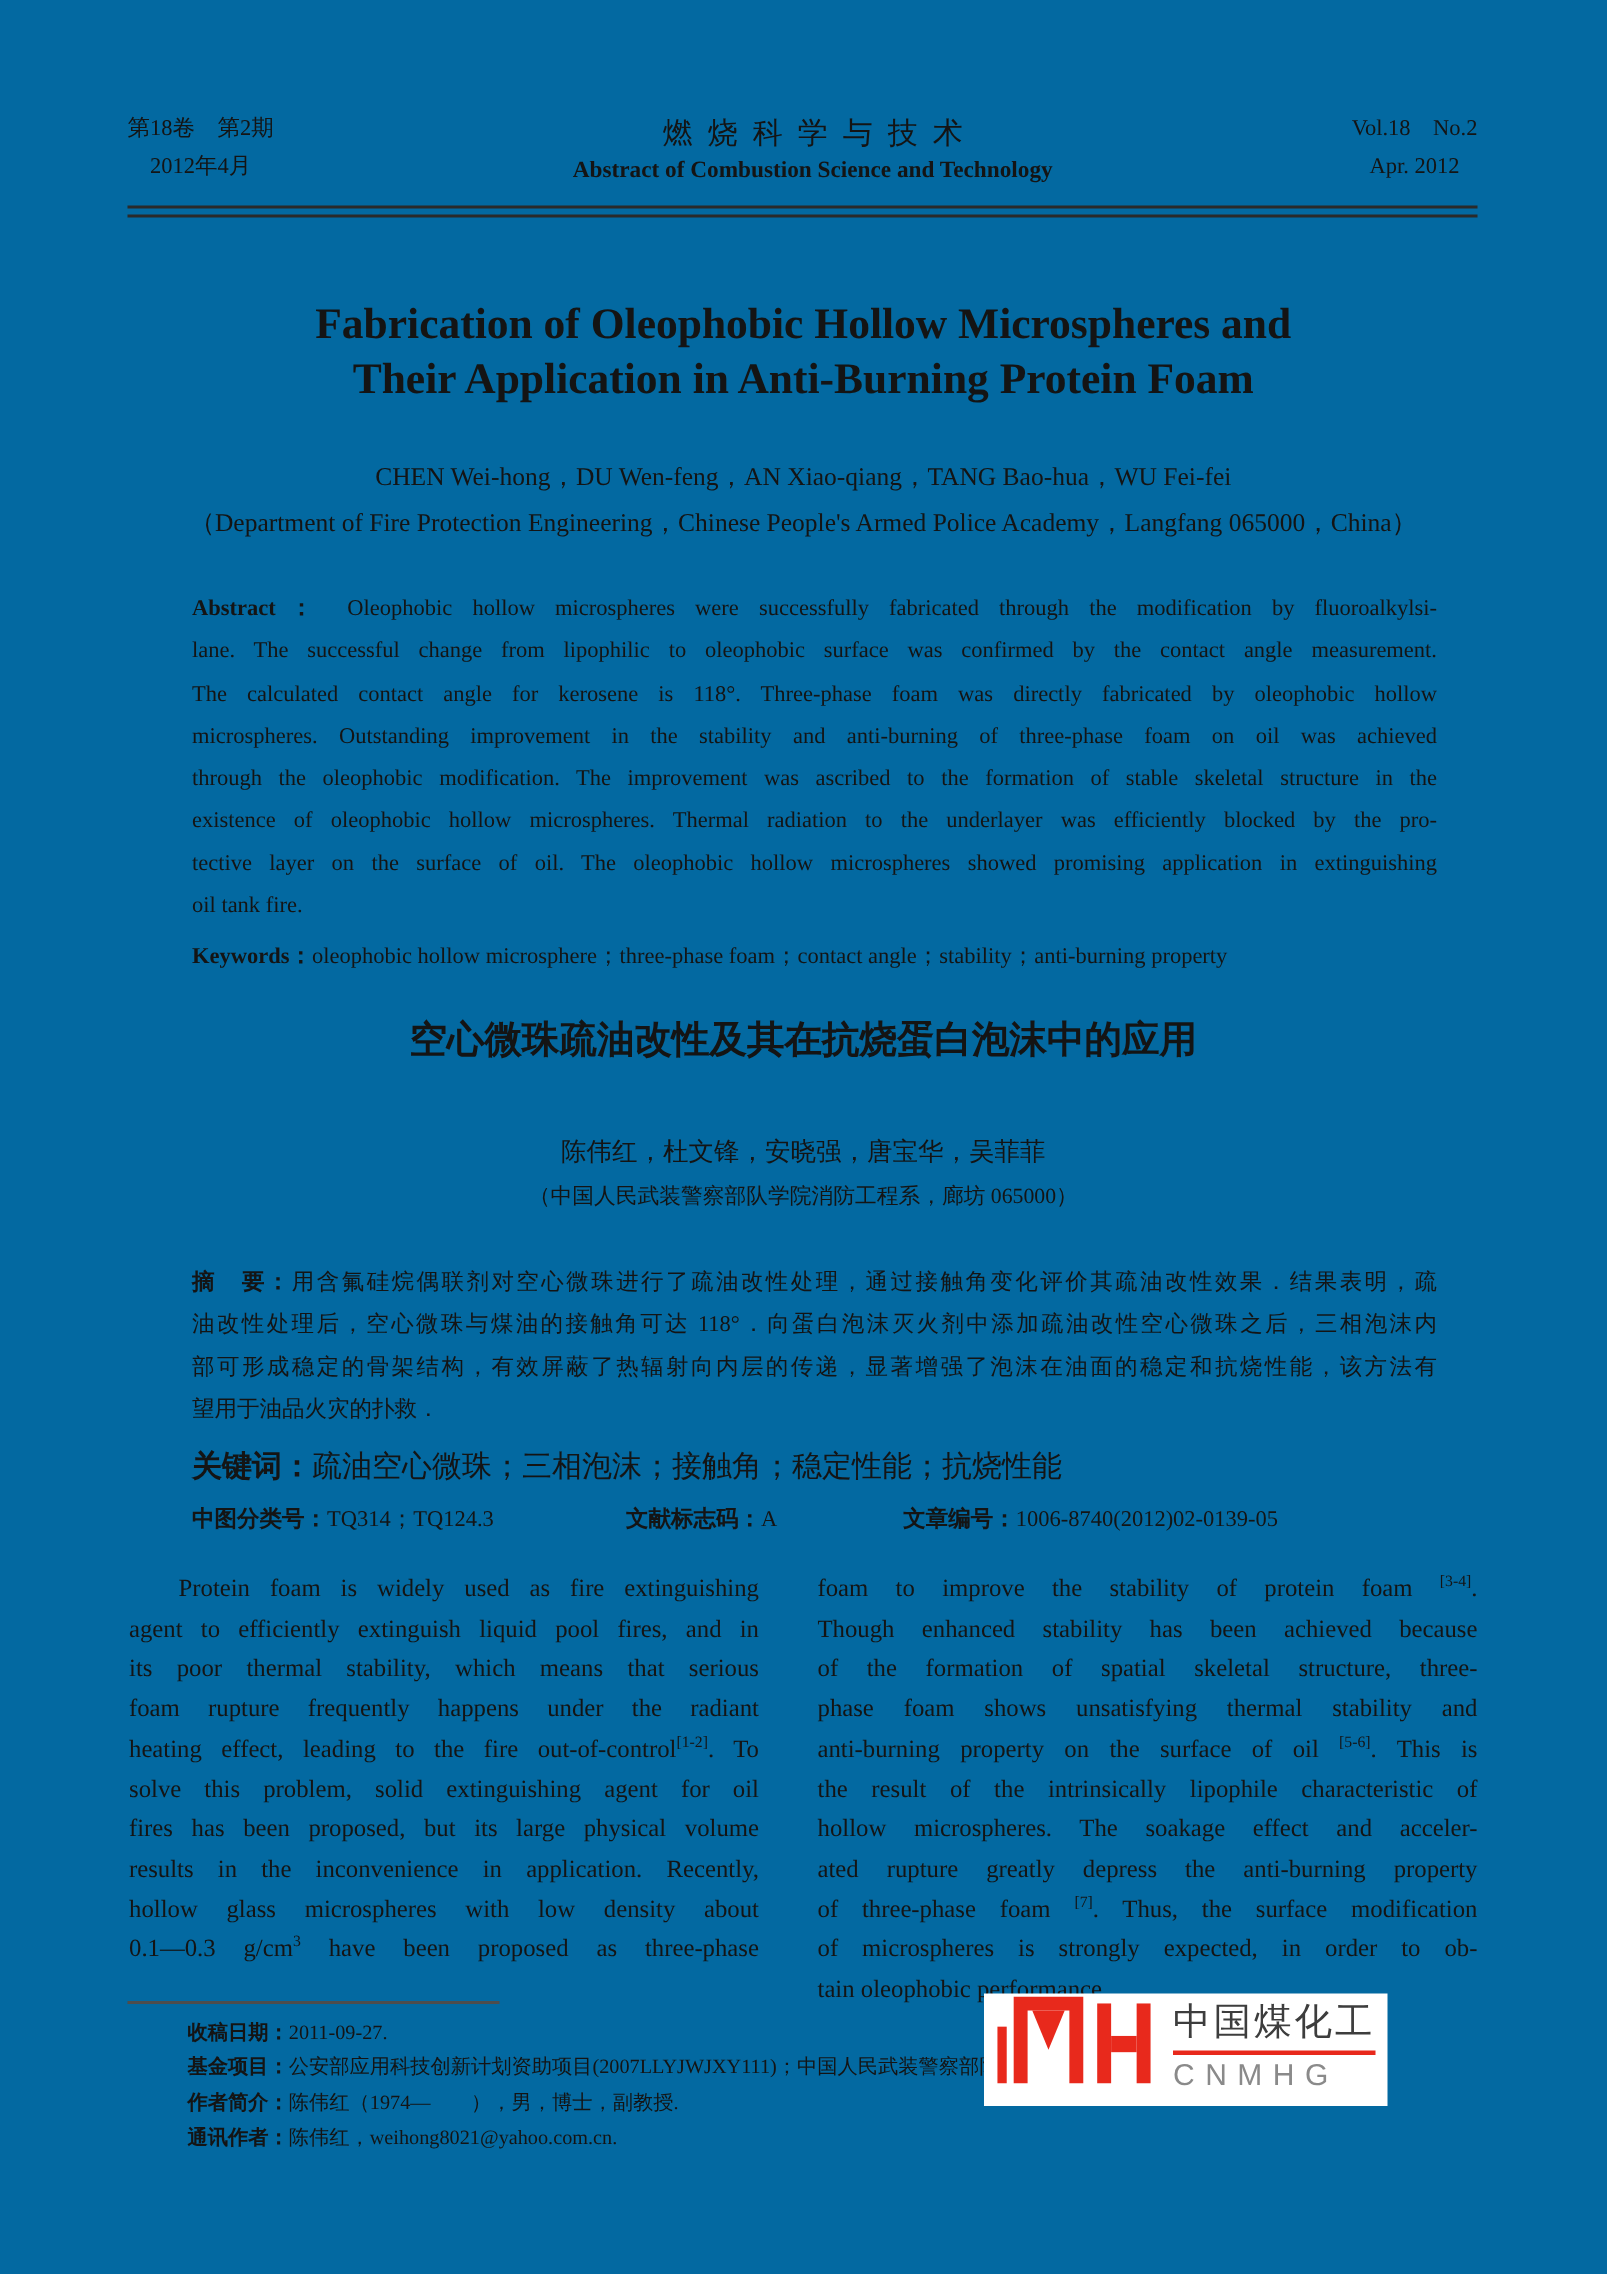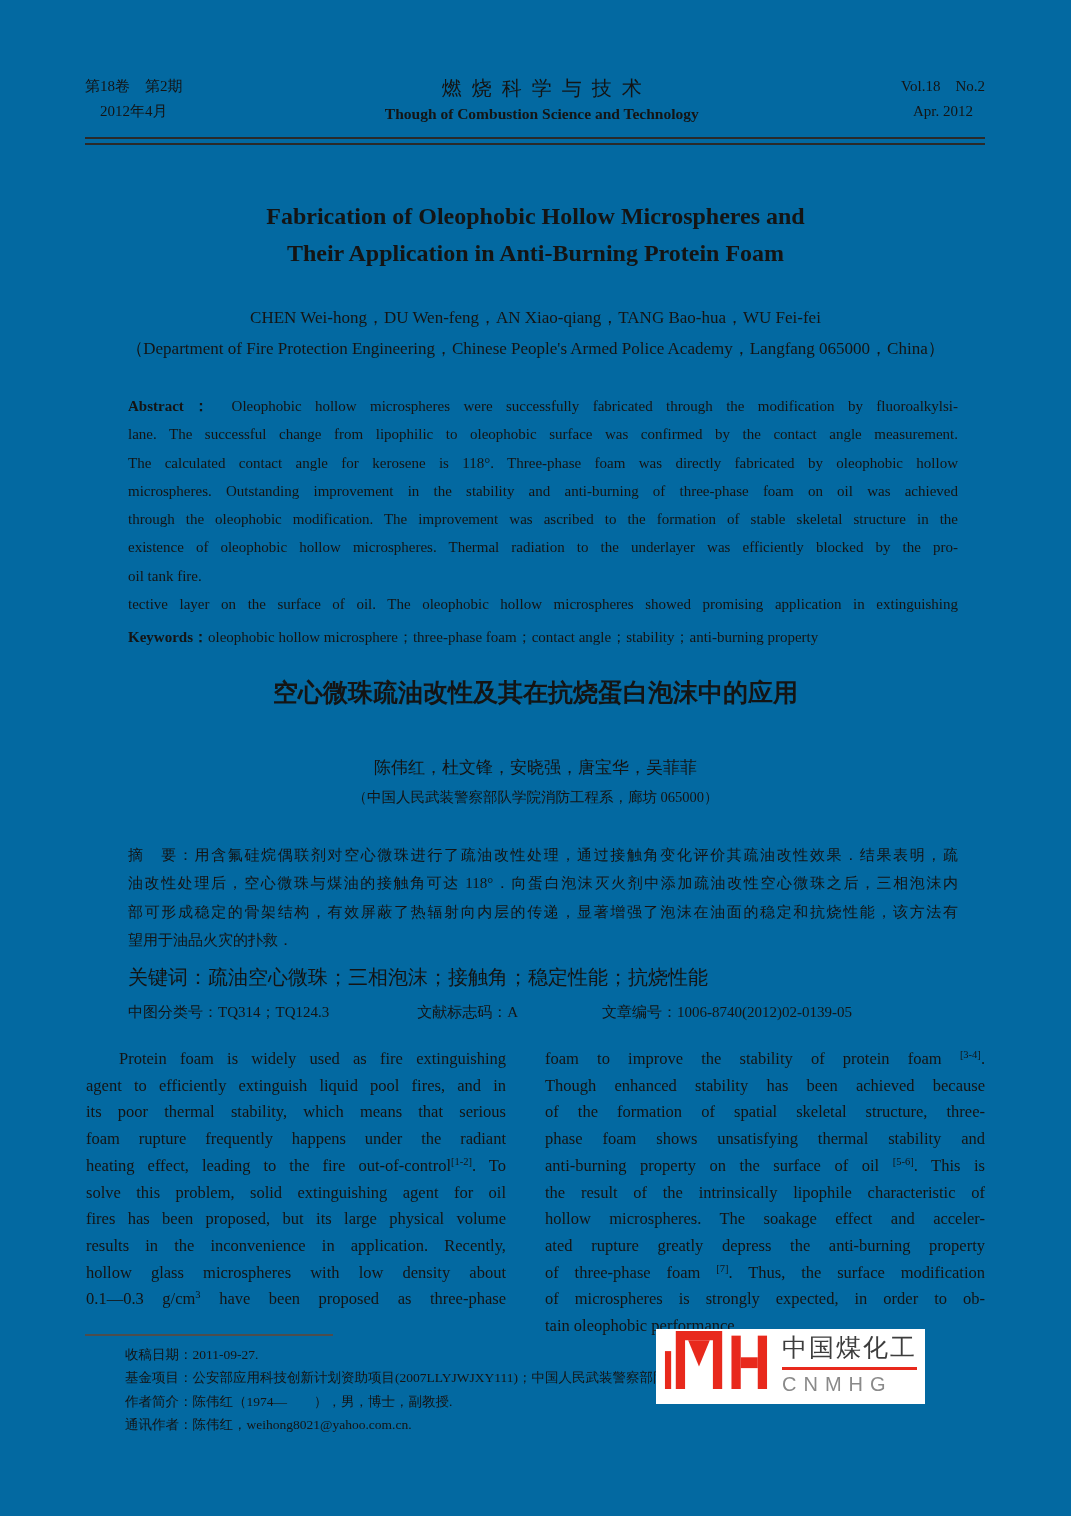--- a/index.html
+++ b/index.html
@@ -9,31 +9,31 @@
     overflow:hidden;
   }
   
   .hdr{position:absolute;left:85px;top:74px;width:900px;display:flex;justify-content:space-between;align-items:center;}
   .hdr-left,.hdr-right{text-align:center;font-size:15px;line-height:25px;}
   .hdr-center{text-align:center;}
   .hdr-cn{font-size:20px;letter-spacing:.5em;margin-right:-.5em;font-family:"Liberation Serif",serif;}
   .hdr-en{font-size:15.5px;font-weight:bold;margin-top:3px;}
   .rule-double{position:absolute;left:85px;top:137px;width:900px;height:4px;border-top:2.5px solid var(--rule_color,#2a2a2a);border-bottom:2px solid var(--rule_color,#2a2a2a);}
   
-  .title{position:absolute;left:0;top:198px;width:100%;text-align:center;font-size:24px;font-weight:bold;line-height:37px;}
+  .title{position:absolute;left:0;top:198px;width:100%;text-align:center;font-size:29px;font-weight:bold;line-height:37px;}
   .authors{position:absolute;left:0;top:306px;width:100%;text-align:center;font-size:17px;}
   .affil{position:absolute;left:0;top:337px;width:100%;text-align:center;font-size:17px;}
   
   .abs{position:absolute;left:128px;top:392px;width:830px;font-size:15px;}
   .jline{text-align:justify;text-align-last:justify;}
   .abs .jline{line-height:28.3px;}
   .end{text-align-last:left !important;}
   .kw{position:absolute;left:128px;top:628px;width:830px;font-size:15px;}
   b.enb{font-weight:bold;}
-  .cnb{font-family:"Liberation Sans","DejaVu Sans",sans-serif;font-weight:normal;}
+  .cnb{font-family:"Liberation Sans","DejaVu Sans",sans-serif;font-weight:bold;}
   
   .cn-title{position:absolute;left:0;top:676px;width:100%;text-align:center;font-size:25px;font-weight:bold;font-family:"Liberation Sans","DejaVu Sans",sans-serif;}
   .cn-authors{position:absolute;left:0;top:756px;width:100%;text-align:center;font-size:17px;}
   .cn-affil{position:absolute;left:0;top:788px;width:100%;text-align:center;font-size:14.5px;}
   .cn-abs{position:absolute;left:128px;top:841px;width:830px;font-size:15px;}
   .cn-abs .jline{line-height:28.3px;}
   .cn-kw{position:absolute;left:128px;top:964px;width:830px;font-size:20px;}
   .meta-row{position:absolute;left:128px;top:1003px;width:830px;font-size:15px;display:flex;}
   .meta-seg2{margin-left:88px;}
   .meta-seg3{margin-left:84px;}
@@ -59,21 +59,21 @@
 
 <div class="page">
 
   <div class="hdr">
     <div class="hdr-left">
       <div>第18卷　第2期</div>
       <div>2012年4月</div>
     </div>
     <div class="hdr-center">
       <div class="hdr-cn">燃烧科学与技术</div>
-      <div class="hdr-en">Though of Combustion Science and Technology</div>
+      <div class="hdr-en">Abstract of Combustion Science and Technology</div>
     </div>
     <div class="hdr-right">
       <div>Vol.18　No.2</div>
       <div>Apr. 2012</div>
     </div>
   </div>
   <div class="rule-double"></div>
 
   <div class="title">
     <div>Fabrication of Oleophobic Hollow Microspheres and</div>
@@ -82,22 +82,22 @@
   <div class="authors">CHEN Wei-hong，DU Wen-feng，AN Xiao-qiang，TANG Bao-hua，WU Fei-fei</div>
   <div class="affil">（Department of Fire Protection Engineering，Chinese People's Armed Police Academy，Langfang 065000，China）</div>
 
   <div class="abs">
     <div class="jline"><b class="enb">Abstract：</b><span> Oleophobic hollow microspheres were successfully fabricated through the modification by fluoroalkylsi-</span></div>
     <div class="jline">lane. The successful change from lipophilic to oleophobic surface was confirmed by the contact angle measurement.</div>
     <div class="jline">The calculated contact angle for kerosene is 118°. Three-phase foam was directly fabricated by oleophobic hollow</div>
     <div class="jline">microspheres. Outstanding improvement in the stability and anti-burning of three-phase foam on oil was achieved</div>
     <div class="jline">through the oleophobic modification. The improvement was ascribed to the formation of stable skeletal structure in the</div>
     <div class="jline">existence of oleophobic hollow microspheres. Thermal radiation to the underlayer was efficiently blocked by the pro-</div>
+    <div class="jline">tective layer on the surface of oil. The oleophobic hollow microspheres showed promising application in extinguishing</div>
     <div class="jline end">oil tank fire.</div>
-    <div class="jline">tective layer on the surface of oil. The oleophobic hollow microspheres showed promising application in extinguishing</div>
   </div>
 
   <div class="kw">
     <b class="enb">Keywords：</b><span>oleophobic hollow microsphere；three-phase foam；contact angle；stability；anti-burning property</span>
   </div>
 
   <div class="cn-title">空心微珠疏油改性及其在抗烧蛋白泡沫中的应用</div>
   <div class="cn-authors">陈伟红，杜文锋，安晓强，唐宝华，吴菲菲</div>
   <div class="cn-affil">（中国人民武装警察部队学院消防工程系，廊坊 065000）</div>
 

